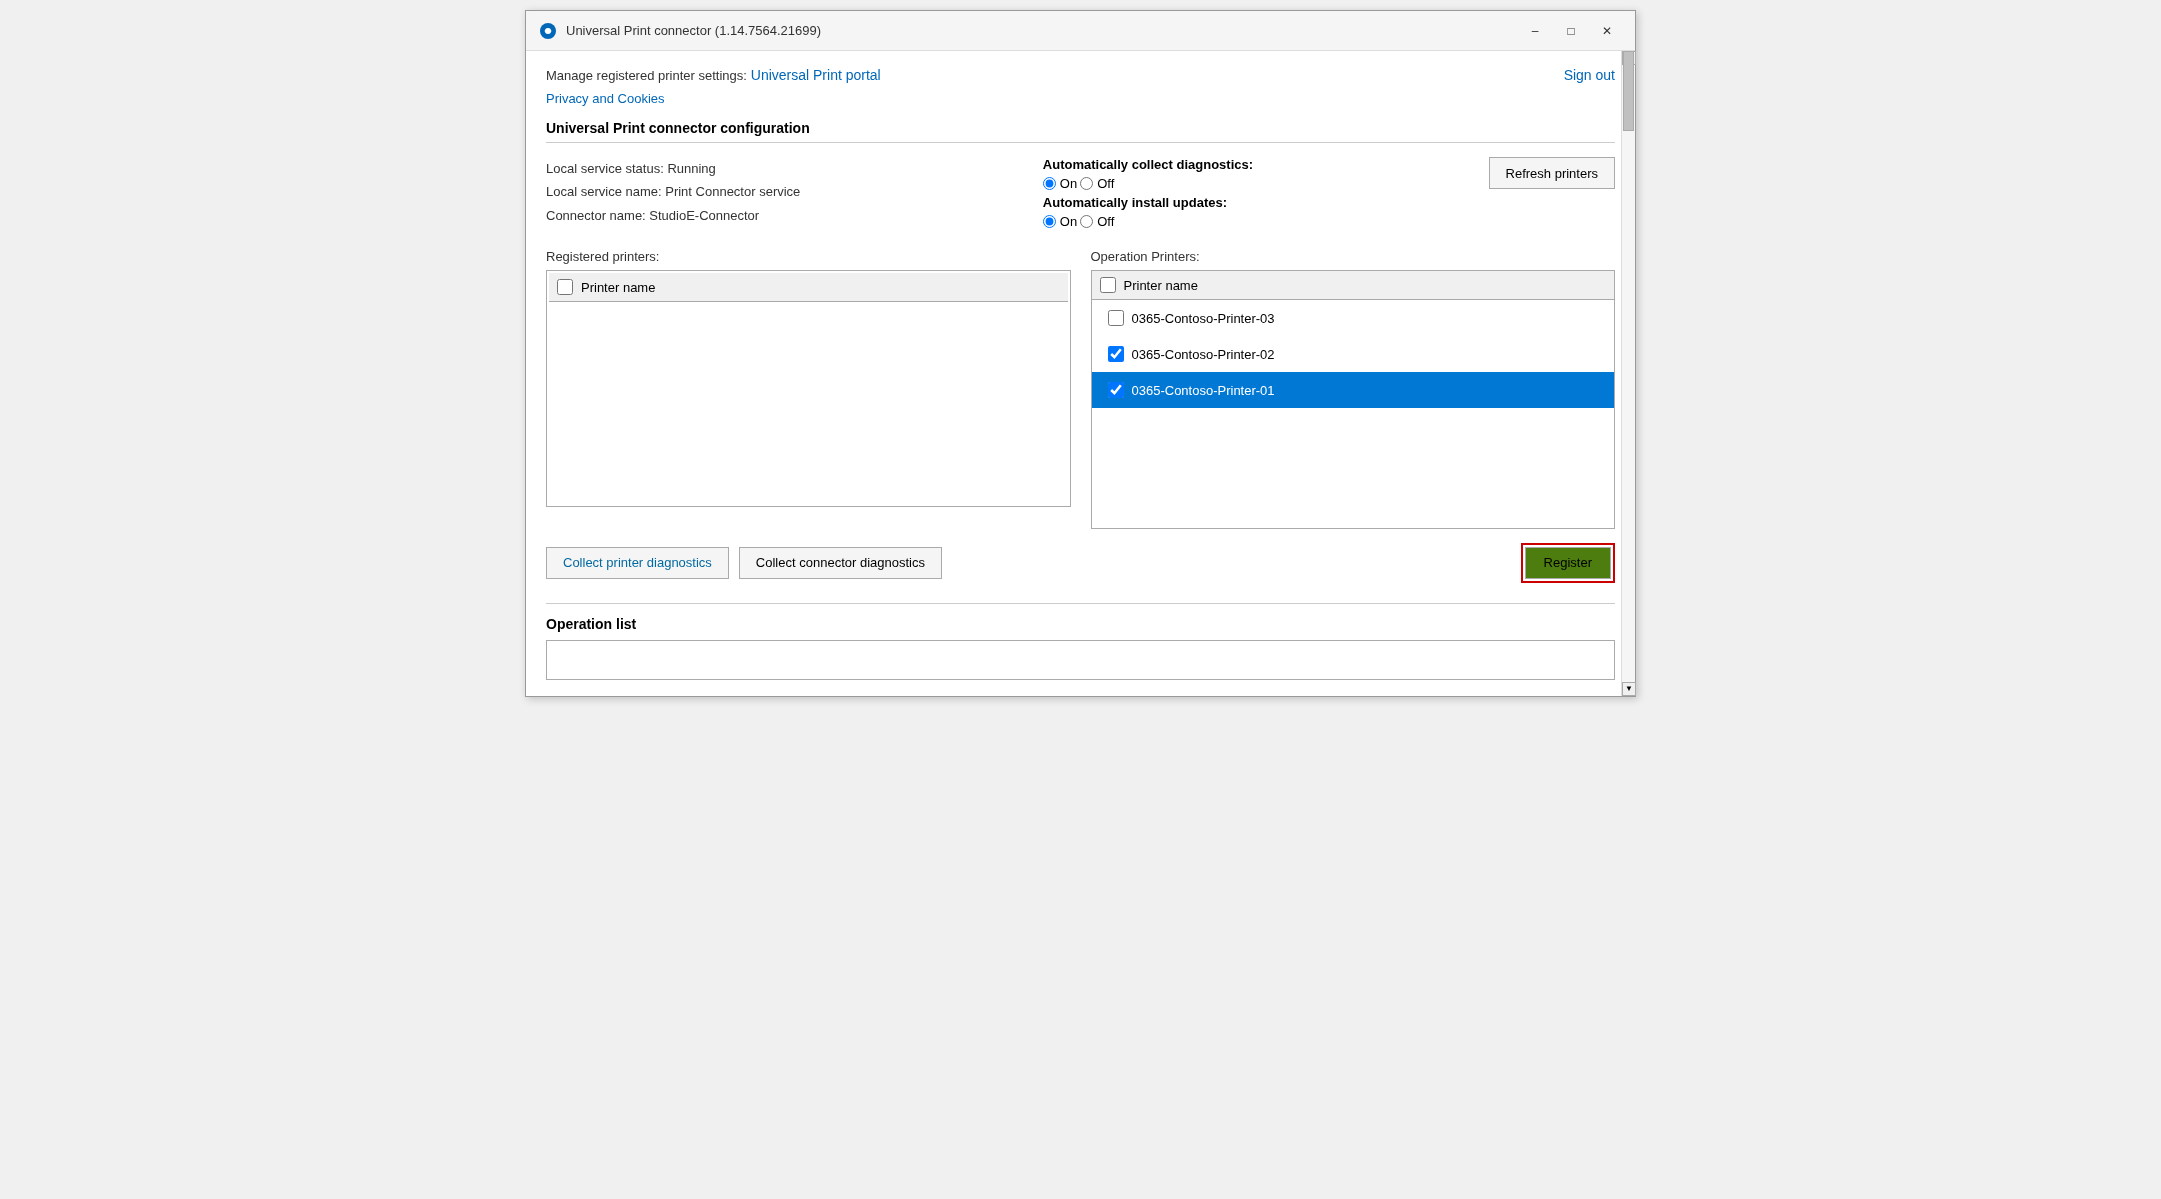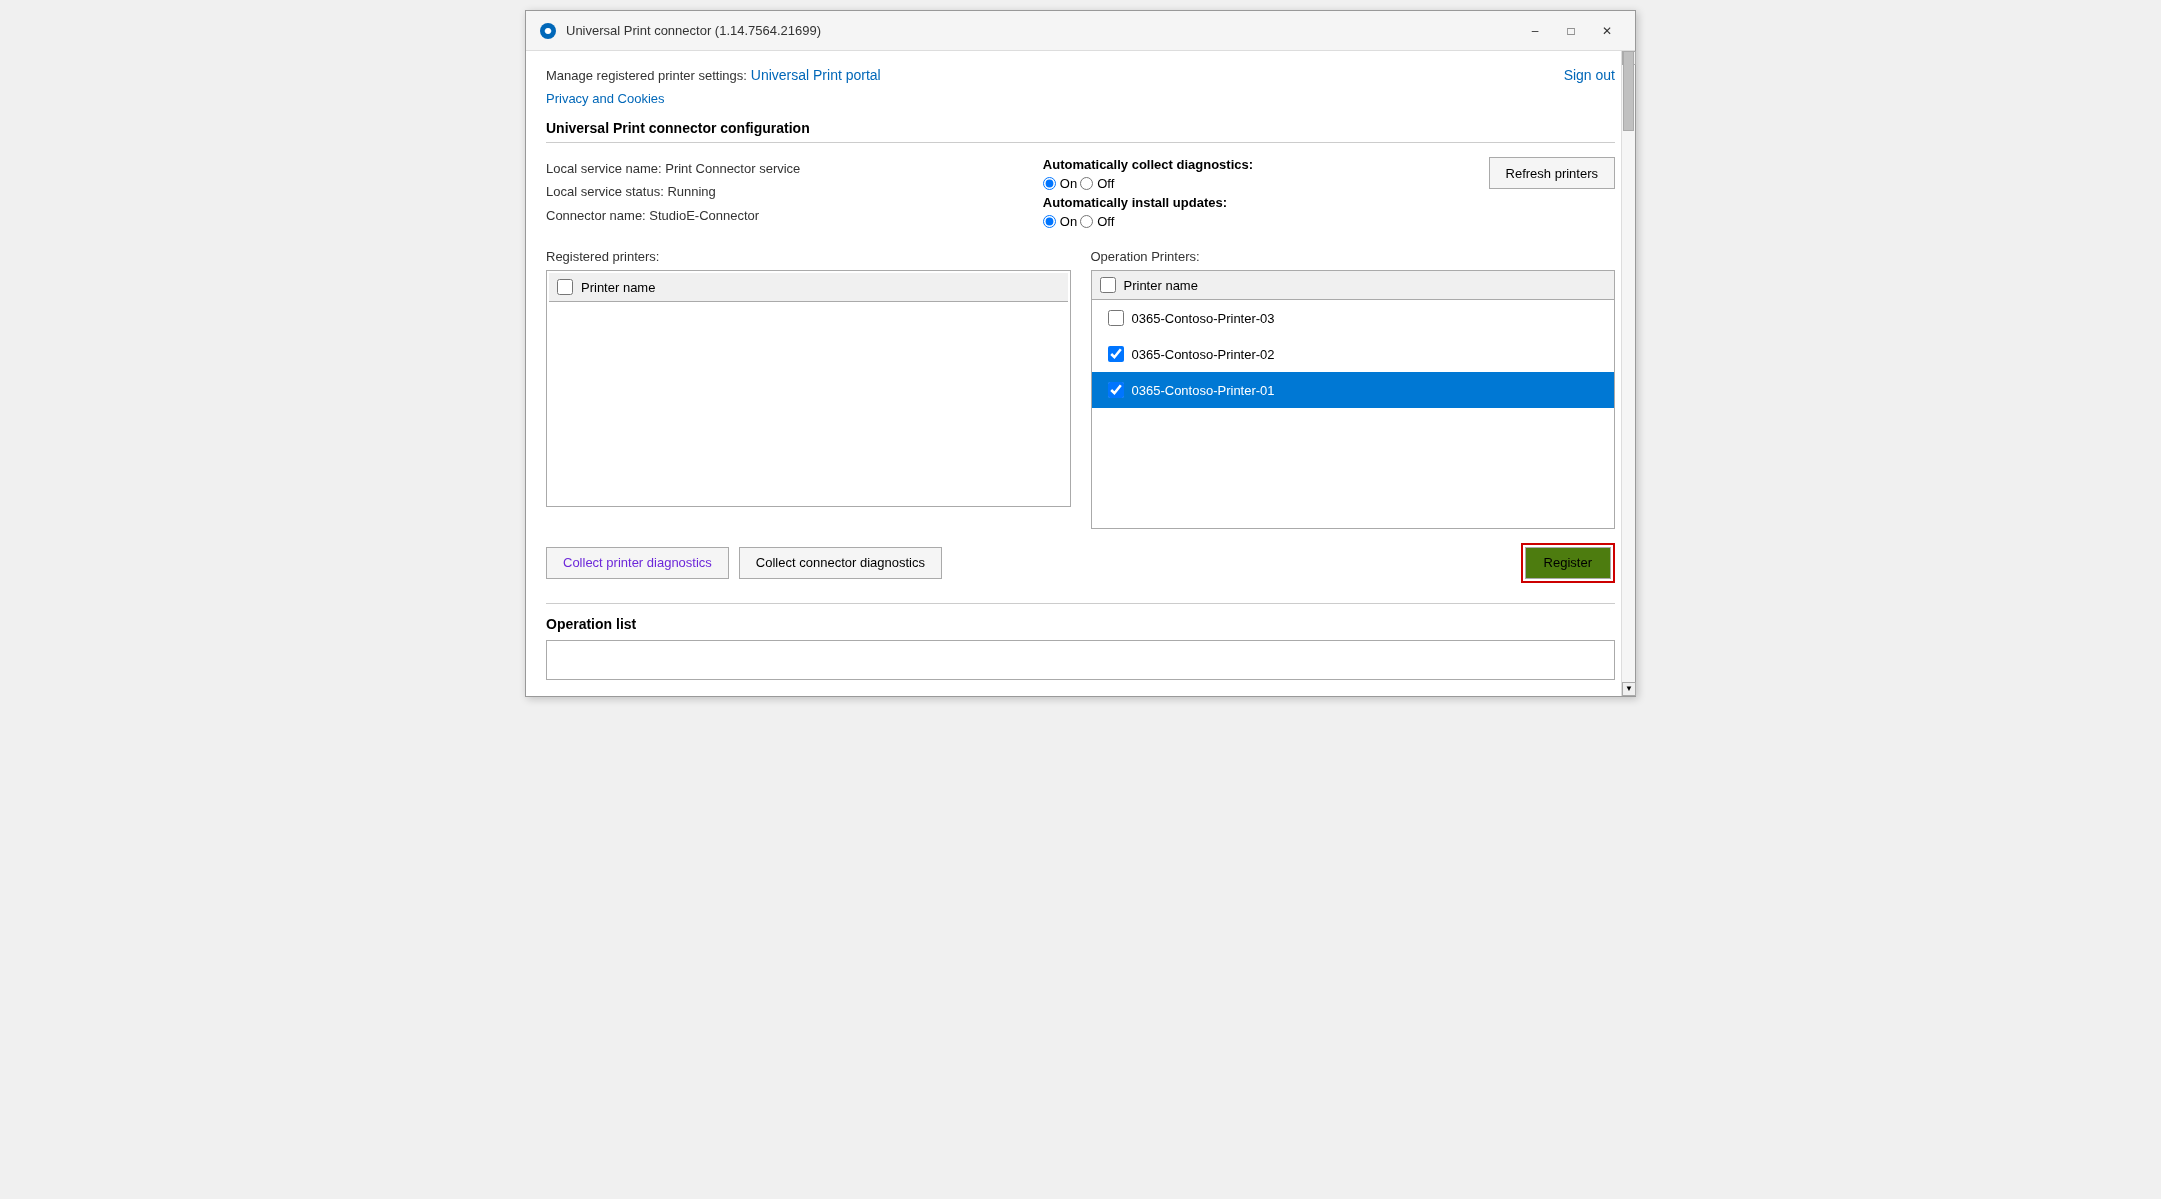--- a/index.html
+++ b/index.html
@@ -211,21 +211,21 @@
     }
     .action-btn {
       background: #f5f5f5;
       border: 1px solid #aaa;
       padding: 6px 16px;
       font-size: 13px;
       cursor: pointer;
       height: 32px;
     }
     .action-btn:disabled {
-      color: #6d28d9;
+      color: #0369a1;
       cursor: default;
     }
 
     .register-btn-wrapper {
       border: 2px solid #cc0000;
       padding: 2px;
     }
     .register-btn {
       background: #4d7c0f;
       border: 1px solid #aaa;
@@ -313,22 +313,22 @@
       </div>
       <a class="link">Sign out</a>
     </div>
 
     <a class="privacy-link">Privacy and Cookies</a>
 
     <div class="section-title">Universal Print connector configuration</div>
 
     <div class="config-area">
       <div class="config-left">
+        <div>Local service status: Running</div>
         <div>Local service name: Print Connector service</div>
-        <div>Local service status: Running</div>
         <div>Connector name: StudioE-Connector</div>
       </div>
       <div class="config-right">
         <div class="config-right-top">
           <div class="diagnostics-section">
             <div class="diagnostics-label">Automatically collect diagnostics:</div>
             <div class="radio-group">
               <label>
                 <input type="radio" name="diagnostics" checked="" style="">
                 <span>On</span>

